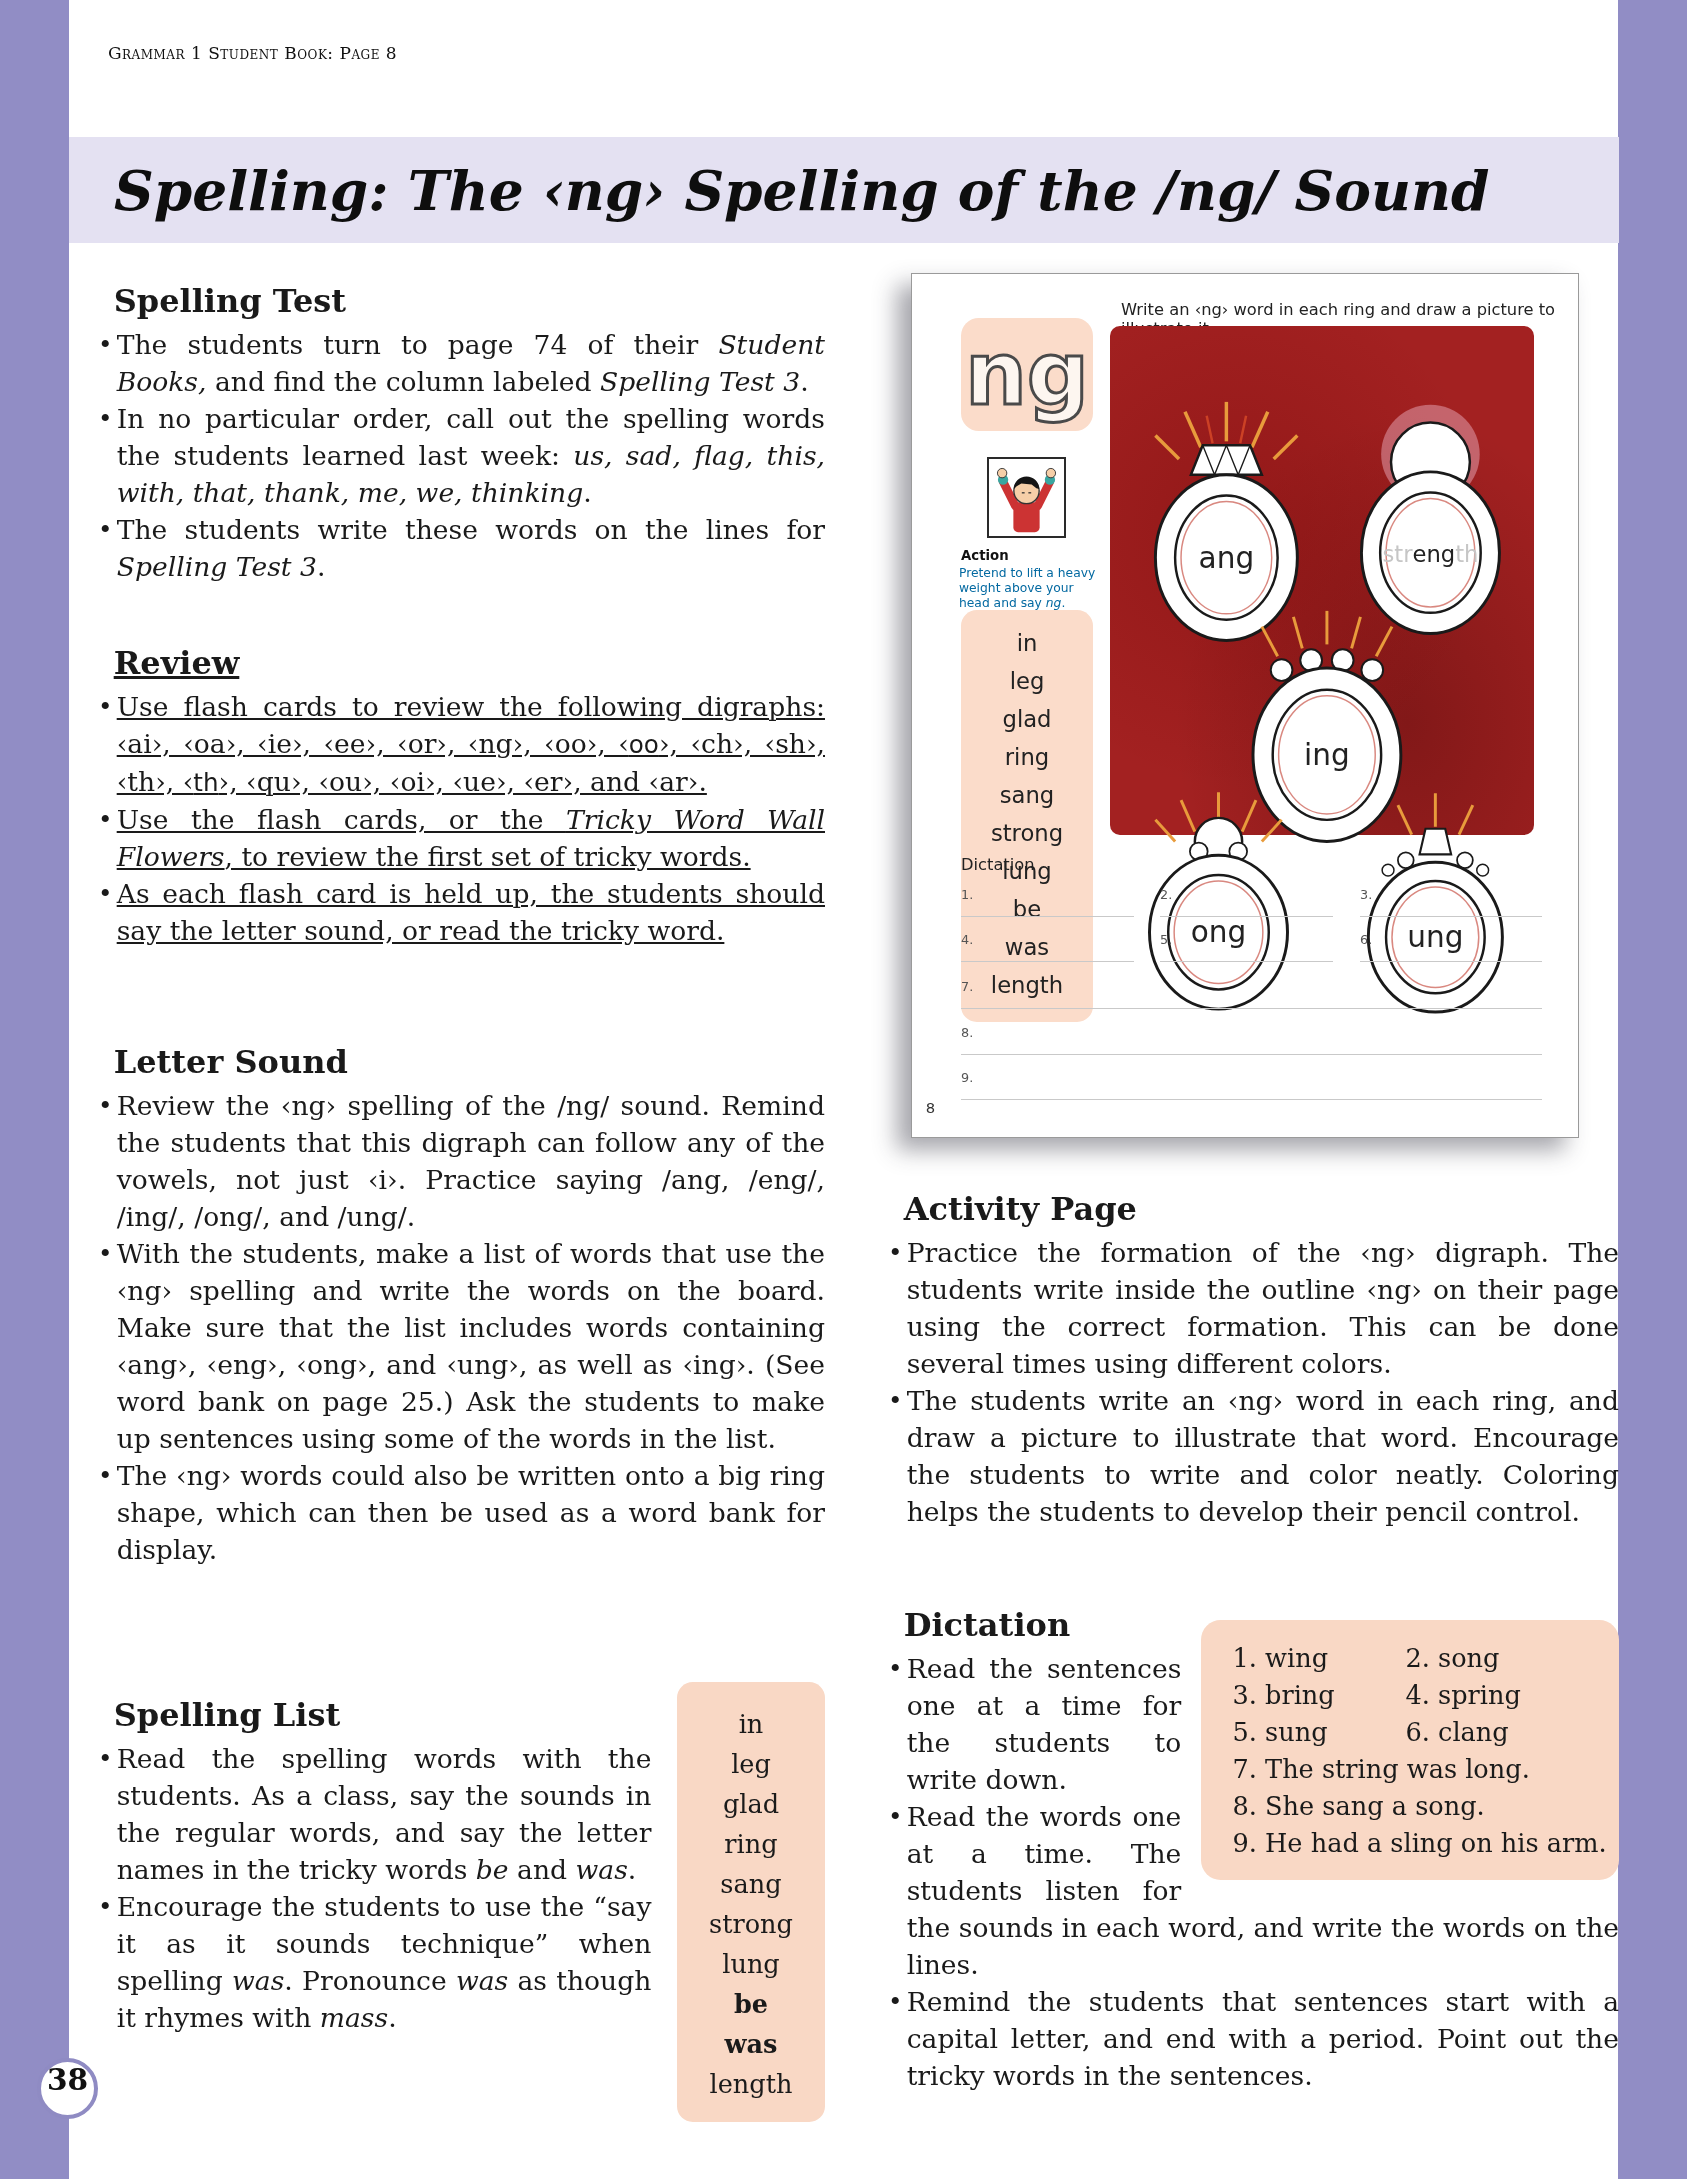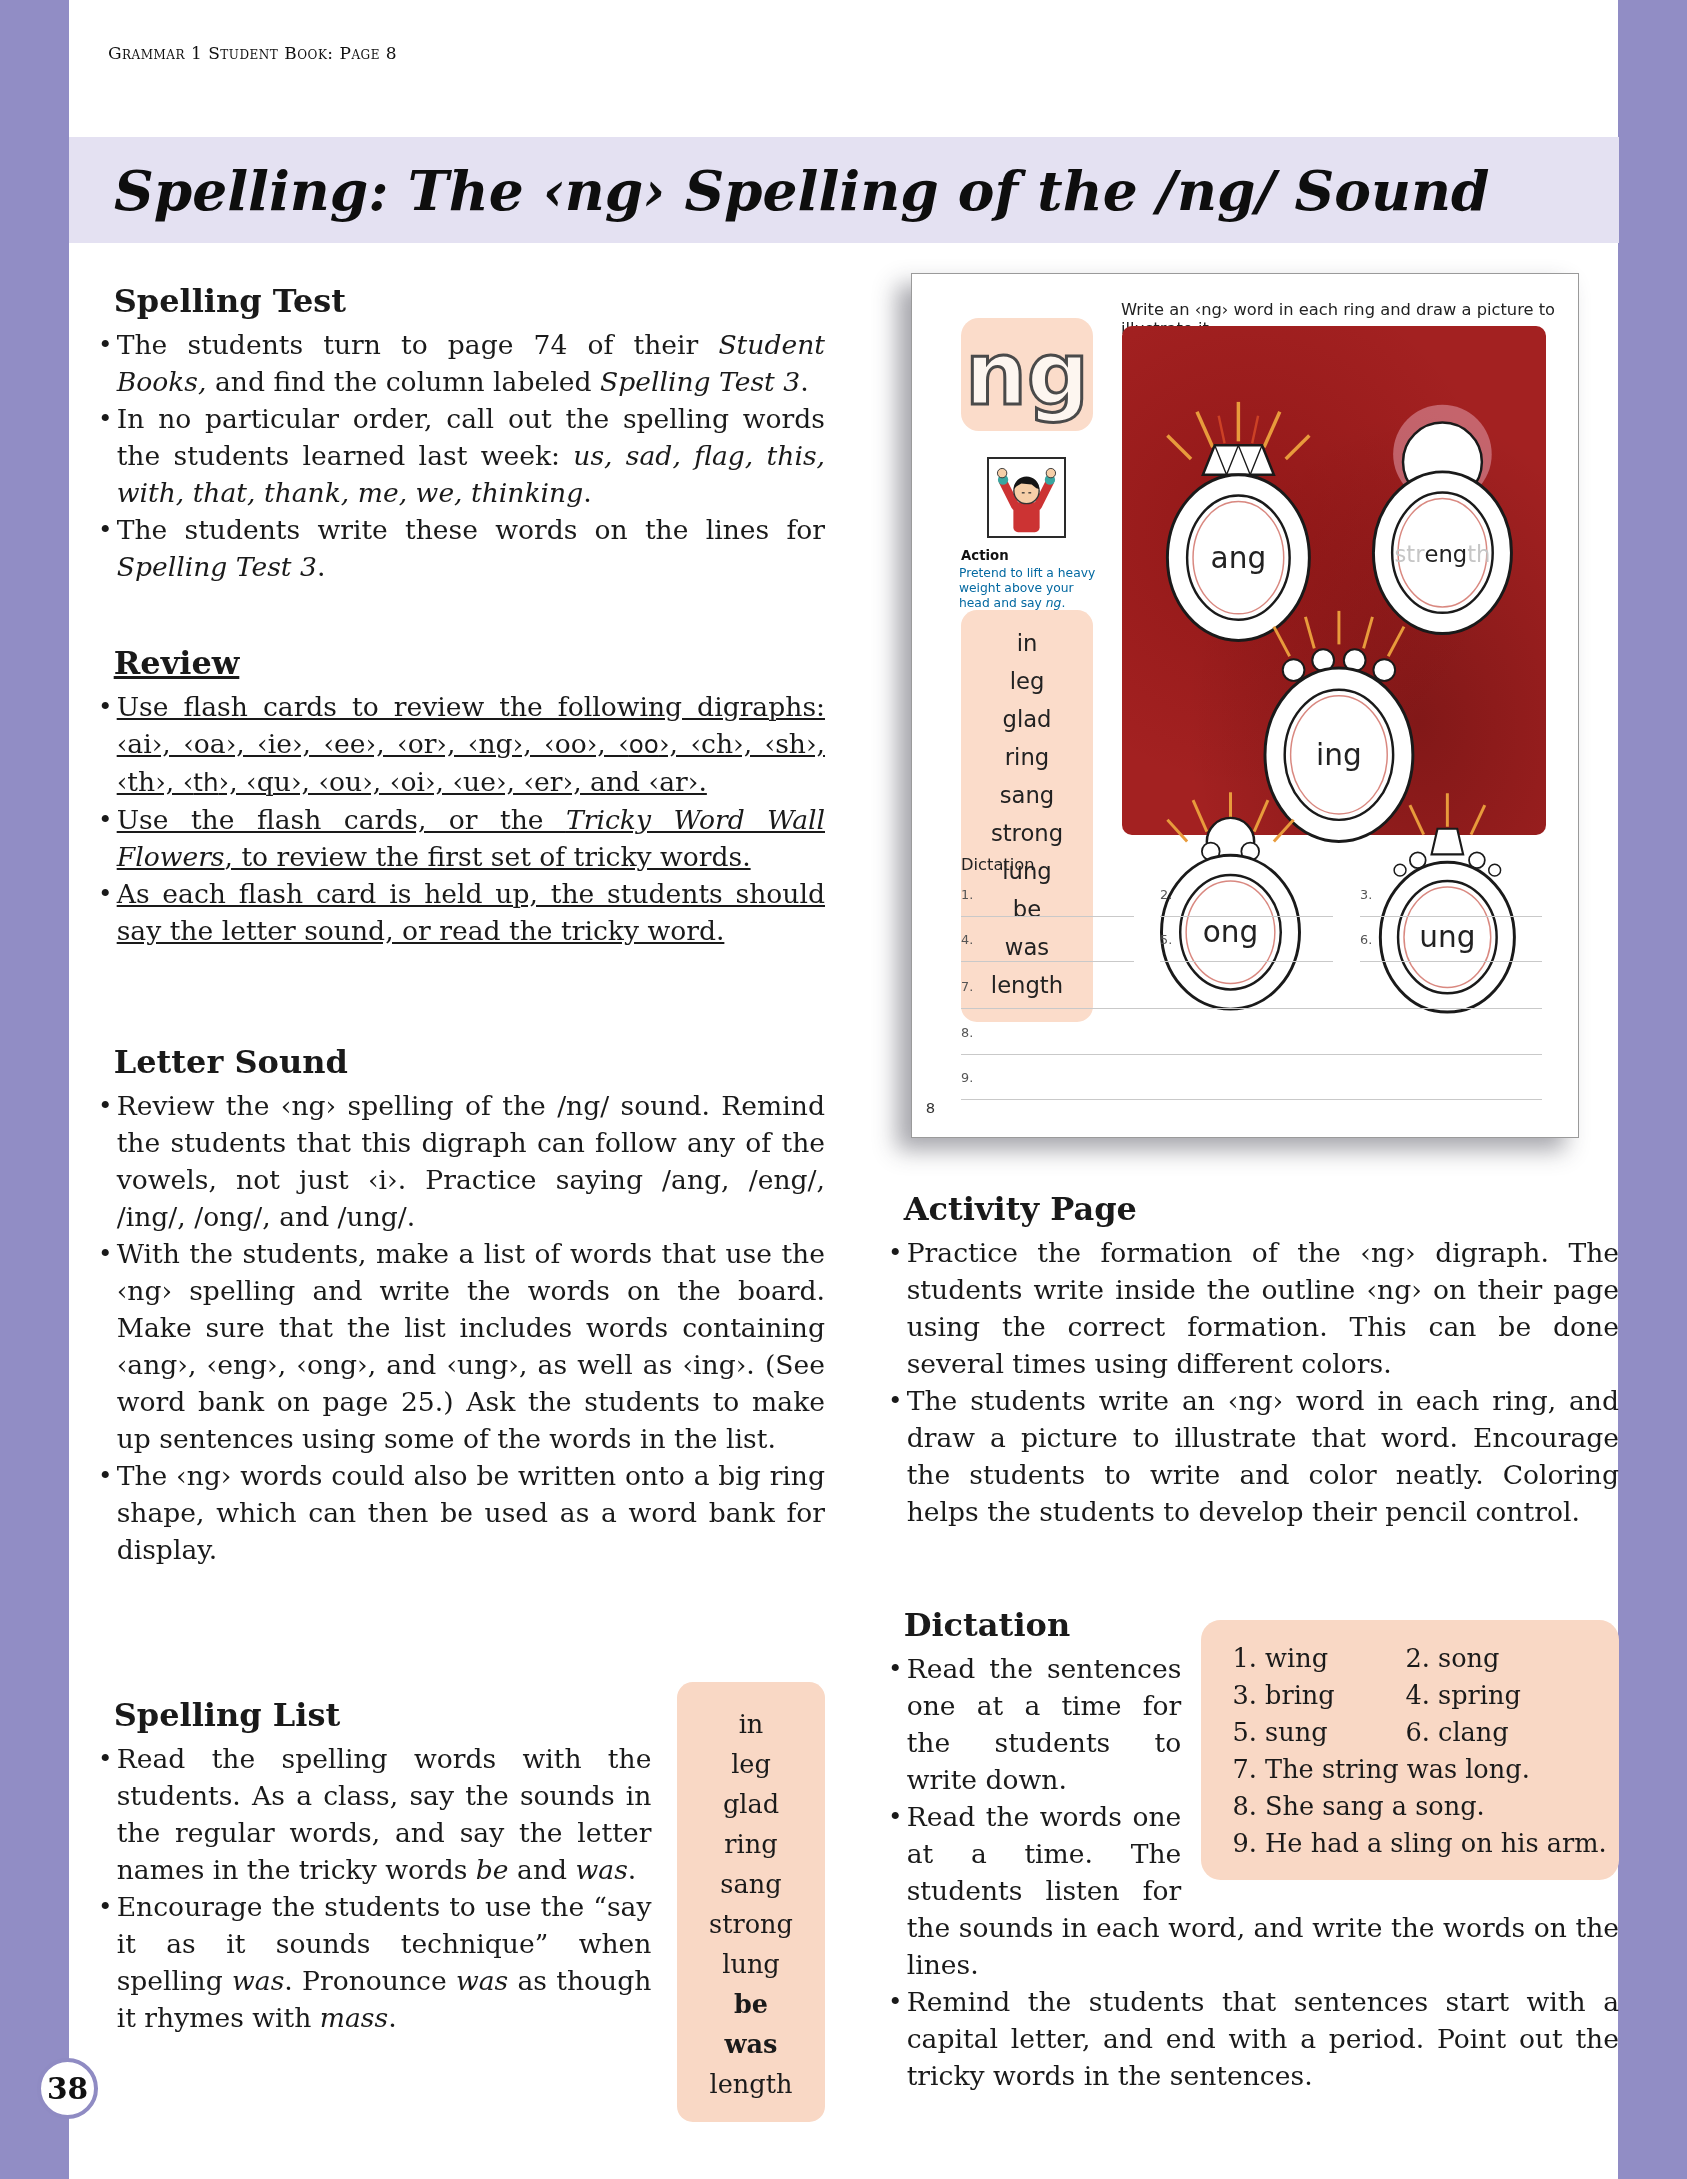--- a/index.html
+++ b/index.html
@@ -77,21 +77,21 @@
   .action-text{
     position:absolute;left:47px;top:292px;width:140px;
     font-family:"DejaVu Sans", sans-serif;font-size:12.3px;line-height:14.8px;color:#0369a1;
   }
   .word-box{
     position:absolute;left:49px;top:336px;width:132px;height:412px;background:#fbdcca;
     border-radius:15.8px;text-align:center;padding-top:13.8px;box-sizing:border-box;
     font-family:"DejaVu Sans", sans-serif;font-size:22.7px;line-height:38px;color:#222;
   }
   .red-art{
-    position:absolute;left:210px;top:52px;width:424px;height:509px;border-radius:9.9px;
+    position:absolute;left:198px;top:52px;width:424px;height:509px;border-radius:9.9px;
     background:
       radial-gradient(ellipse at 30% 40%, rgba(120,10,10,.38), transparent 60%),
       radial-gradient(ellipse at 70% 78%, rgba(60,5,5,.32), transparent 55%),
       #a32121;
   }
   .red-art svg{position:absolute;left:0;top:0;}
   .bp-dict-label{
     position:absolute;left:49px;top:581px;font-family:"DejaVu Sans", sans-serif;
     font-size:16.3px;color:#222;
   }
@@ -110,21 +110,21 @@
     margin:-29.6px 0 9.9px 19.7px;box-sizing:border-box;padding:19.7px 0 0 31.5px;
     font-size:25.6px;line-height:37px;
   }
   .dbox-pairs{display:grid;grid-template-columns:173px 1fr;}
   .dbox-sentences div{white-space:nowrap;}
 
   
   .badge{
     position:absolute;left:37px;top:2058px;width:61px;height:61px;border-radius:50%;
     background:#fff;border:4.9px solid #8f8bc3;box-sizing:border-box;
-    display:flex;align-items:center;justify-content:center;
+    display:flex;justify-content:center;
   }
   .badge span{font-size:29.6px;font-weight:bold;color:#111;}
 </style>
 </head>
 <body>
 
 <div class="accent-bar left"></div>
 <div class="accent-bar right"></div>
 
 <div class="kicker">Grammar 1 Student Book: Page 8</div>

